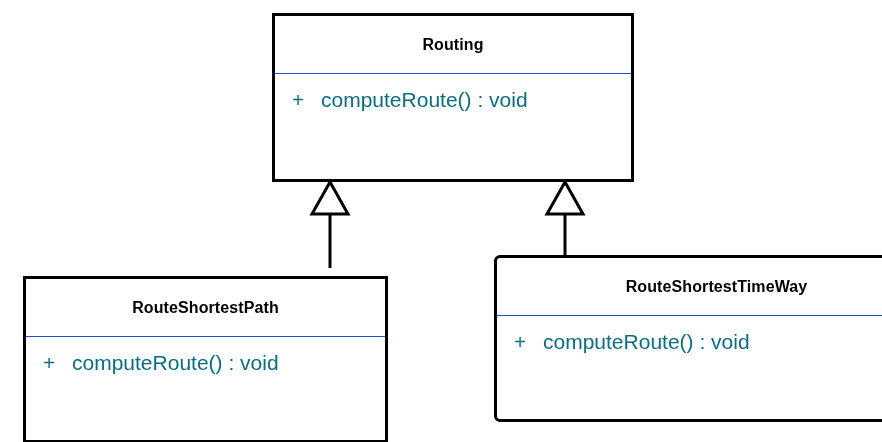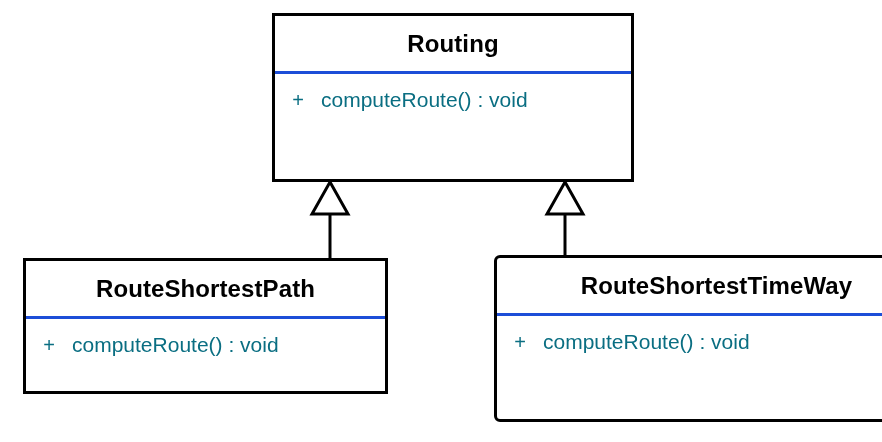--- a/index.html
+++ b/index.html
@@ -25,23 +25,23 @@
     background: #ffffff;
     border: 3px solid #000000;
   }
   .uml-class-name {
     box-sizing: border-box;
     width: 100%;
     height: 58px;
     display: flex;
     align-items: center;
     justify-content: center;
-    border-bottom: 3px solid #1d4ed8;
+    border-bottom: 1px solid #1d4ed8;
     font-weight: bold;
-    font-size: 24px;
+    font-size: 16px;
     color: #000000;
     letter-spacing: 0.1px;
     white-space: nowrap;
   }
   .uml-class-members {
     box-sizing: border-box;
     width: 100%;
     padding: 14px 0 0 0;
   }
   .uml-member {
@@ -99,21 +99,21 @@
   <div class="uml-class" style="left:272px; top:13px; width:362px; height:169px;">
     <div class="uml-class-name">Routing</div>
     <div class="uml-class-members">
       <div class="uml-member">
         <span class="uml-member-visibility">+</span>
         <span class="uml-member-signature">computeRoute() : void</span>
       </div>
     </div>
   </div>
 
-  <div class="uml-class" style="left:23px; top:258px; width:365px; height:136px;">
+  <div class="uml-class" style="left:23px; top:276px; width:365px; height:167px;">
     <div class="uml-class-name">RouteShortestPath</div>
     <div class="uml-class-members">
       <div class="uml-member">
         <span class="uml-member-visibility">+</span>
         <span class="uml-member-signature">computeRoute() : void</span>
       </div>
     </div>
   </div>
 
   <div class="uml-class" style="left:494px; top:255px; width:445px; height:167px;border-radius:6px;">

